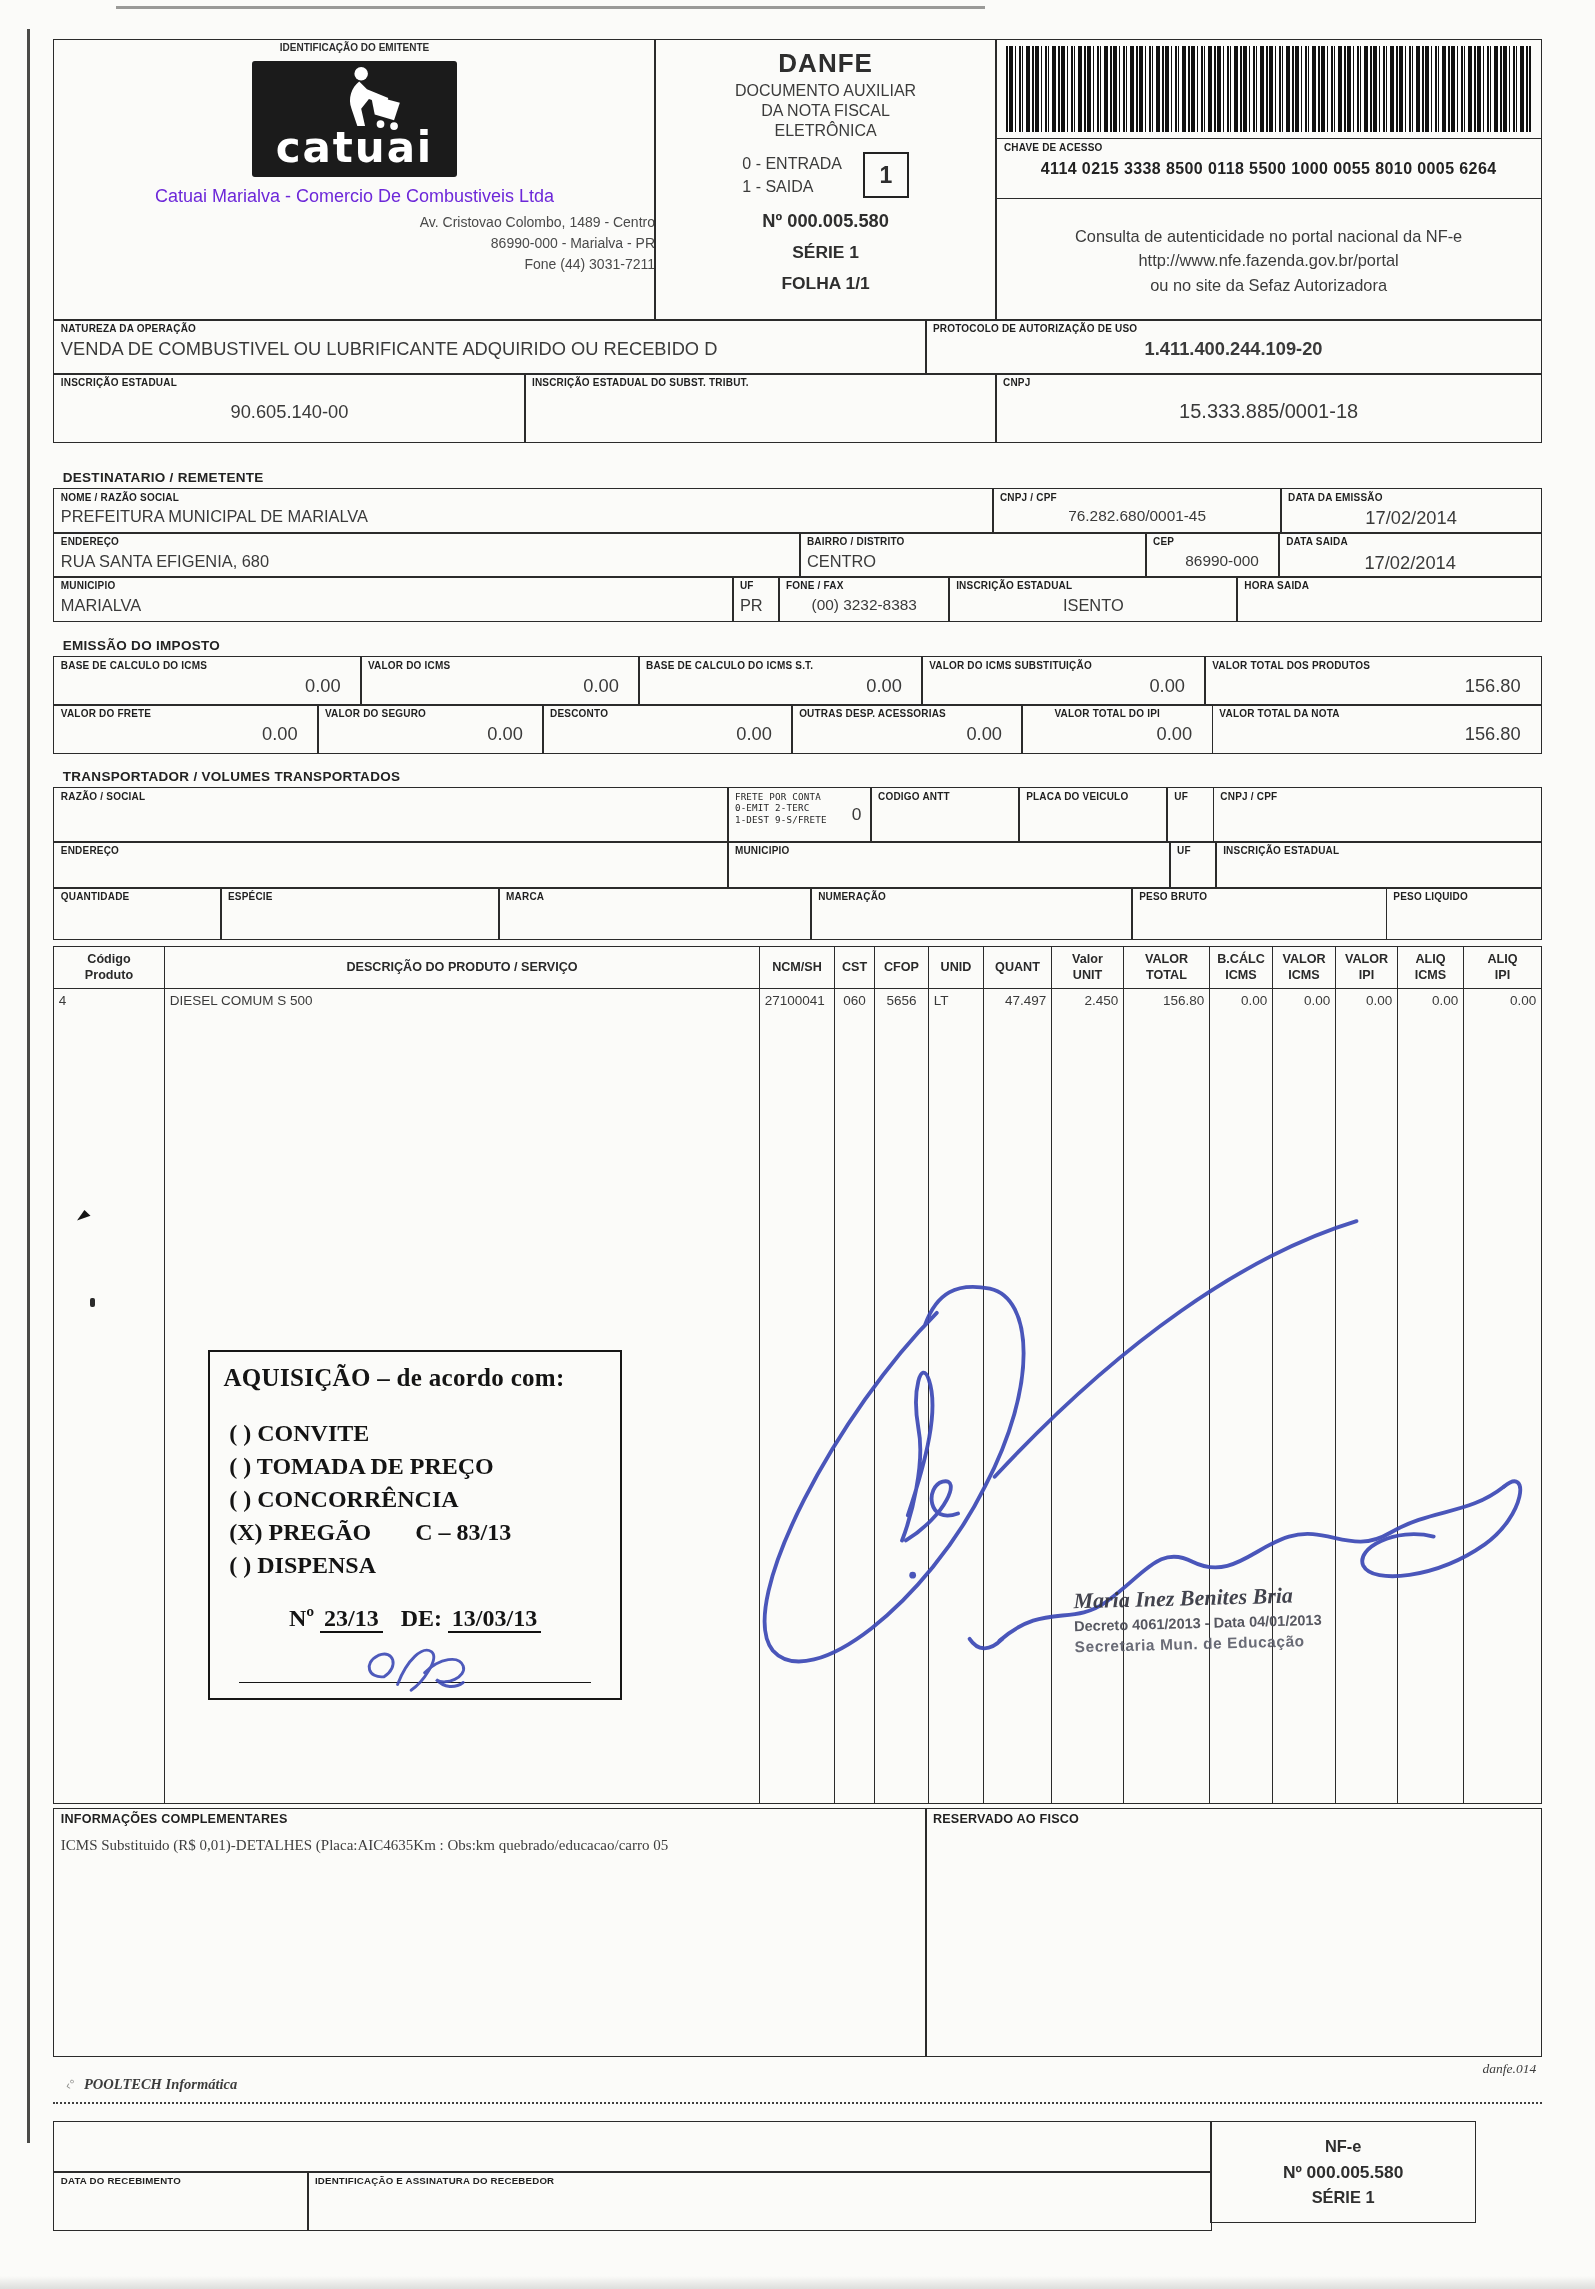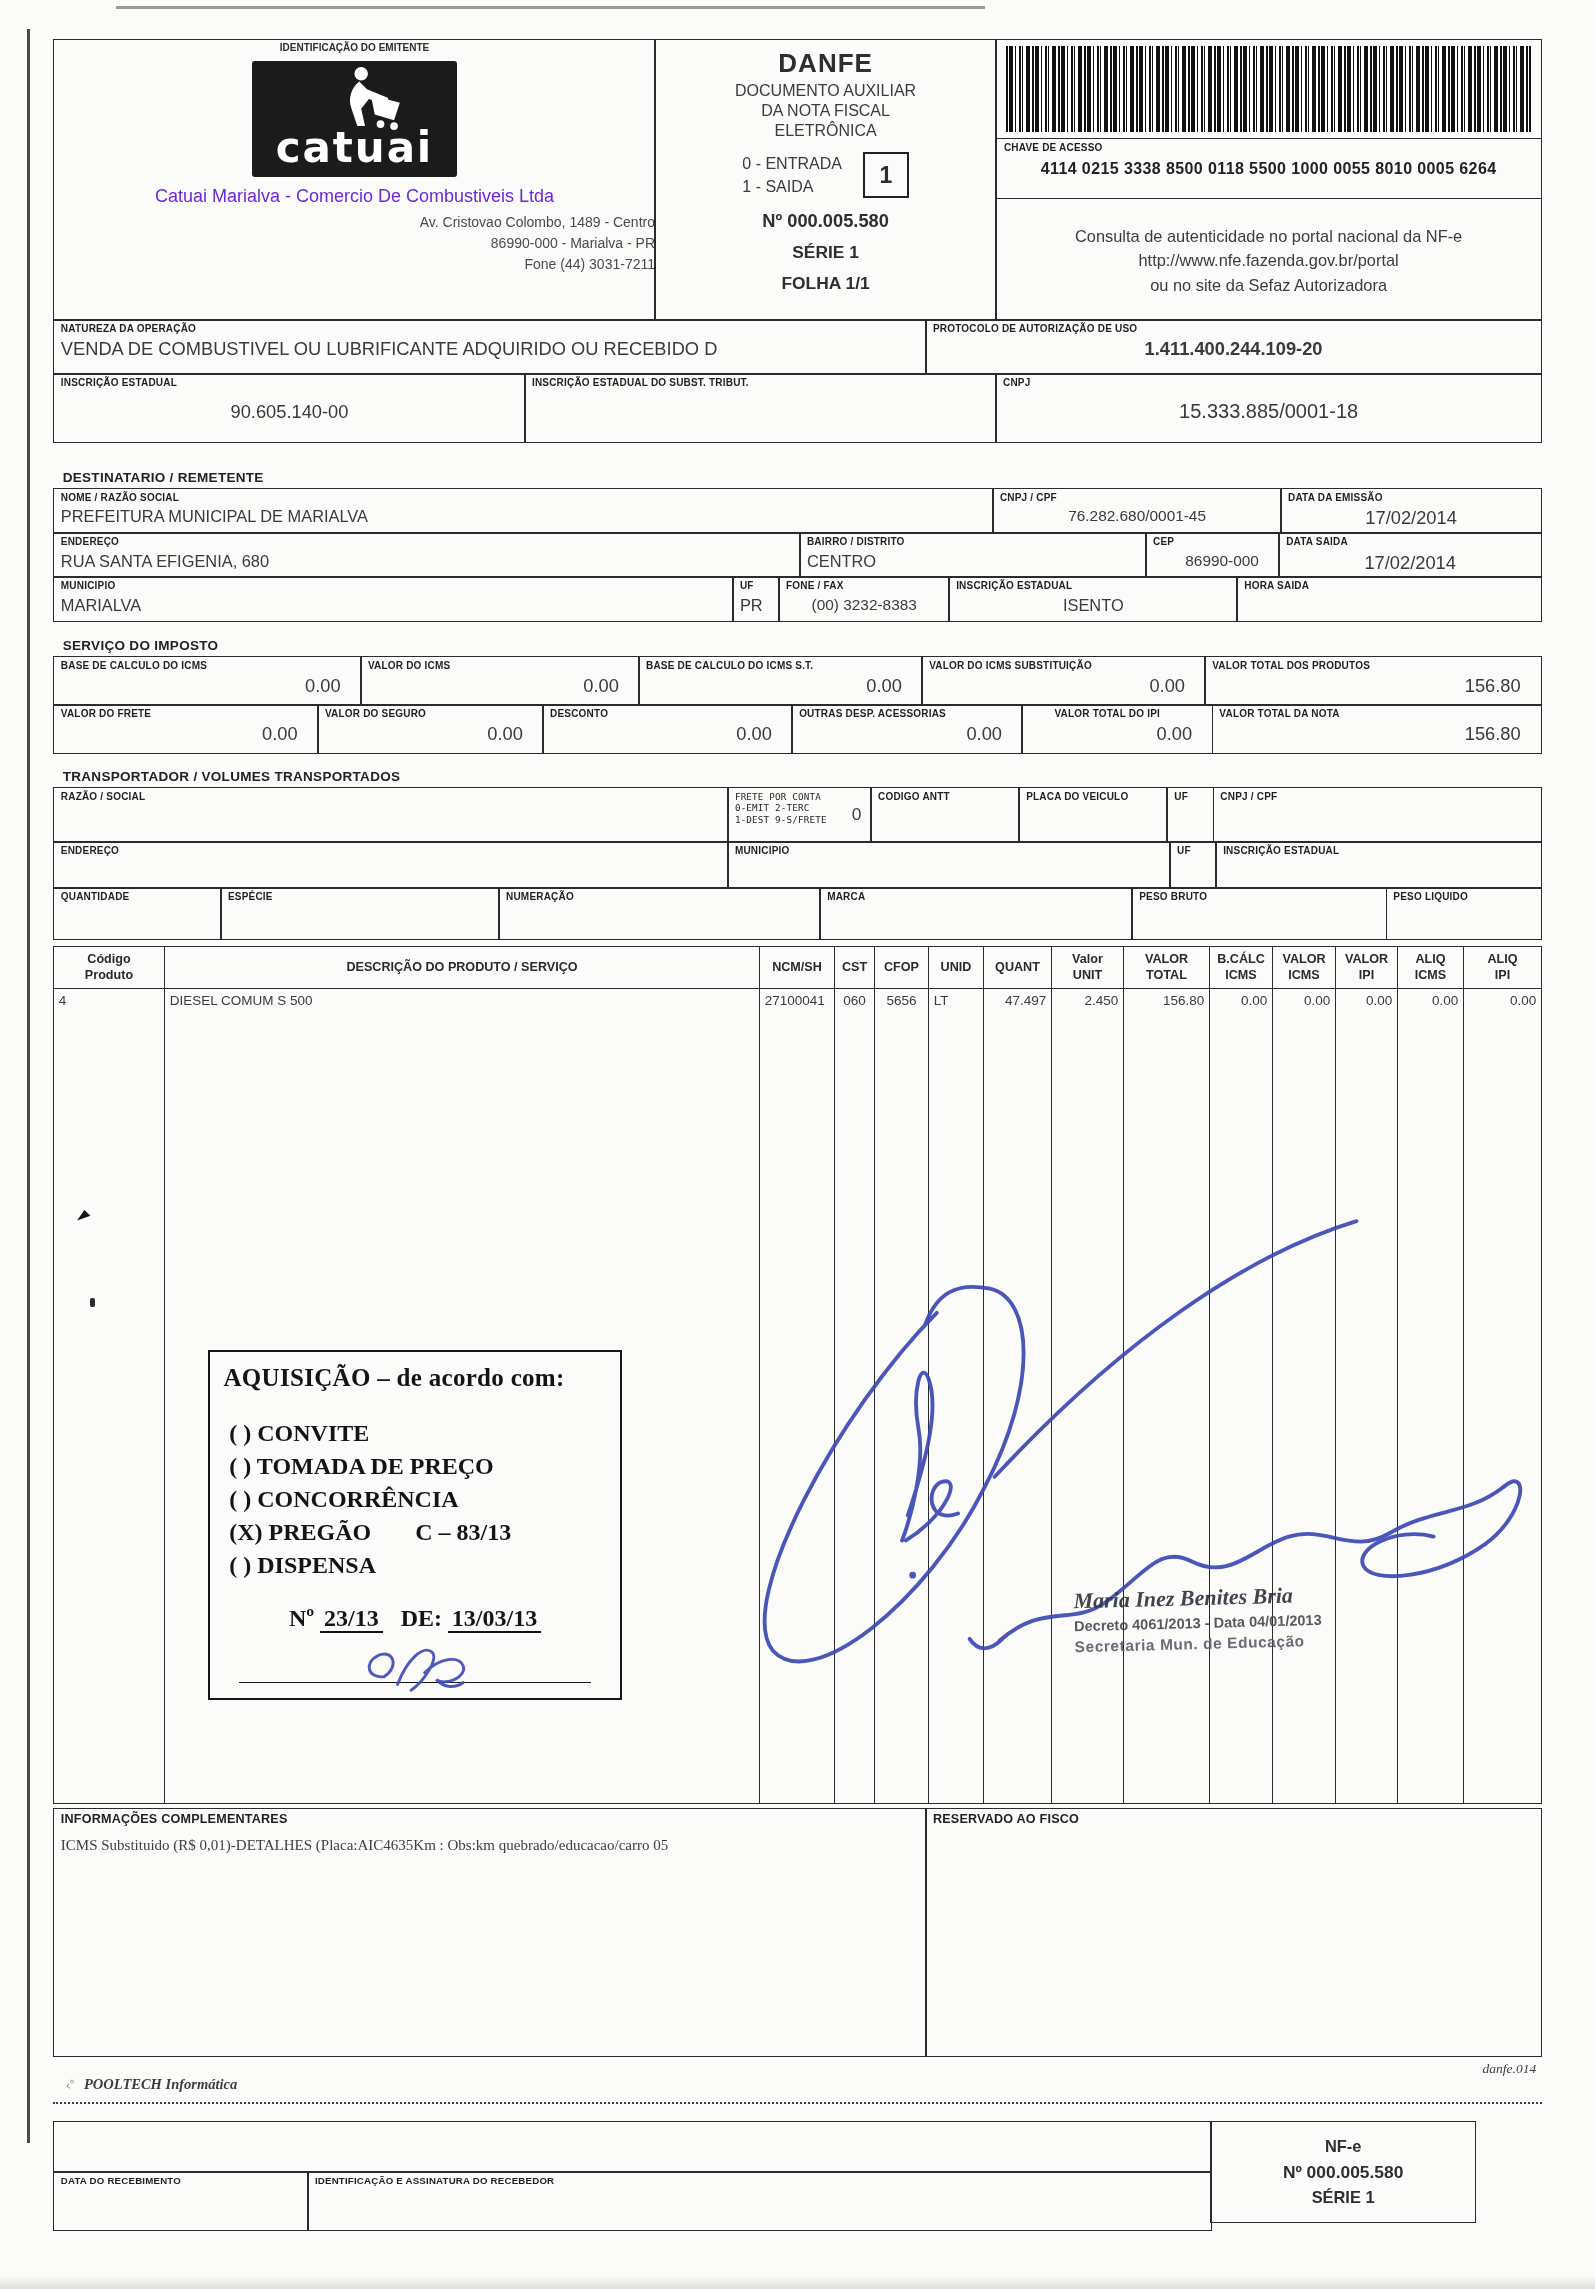--- a/index.html
+++ b/index.html
@@ -234,21 +234,21 @@
           <span class="lbl">INSCRIÇÃO ESTADUAL</span>
           <span class="val c">ISENTO</span>
         </div>
         <div class="cell fcell" style="flex:1;">
           <span class="lbl">HORA SAIDA</span>
           <span class="val"></span>
         </div>
       </div>
     </div>
 
-    <div class="sec-head" style="margin-top:15.4px;">SERVIÇO DO IMPOSTO</div>
+    <div class="sec-head" style="margin-top:15.4px;">EMISSÃO DO IMPOSTO</div>
     <div class="stack">
       <div class="row" style="height:50px;">
         <div class="cell fcell" style="width:309px;">
           <span class="lbl">BASE DE CALCULO DO ICMS</span>
           <span class="val big r">0.00</span>
         </div>
         <div class="cell fcell" style="width:280px;">
           <span class="lbl">VALOR DO ICMS</span>
           <span class="val big r">0.00</span>
         </div>
@@ -343,26 +343,26 @@
       </div>
       <div class="row" style="height:53px;">
         <div class="cell fcell" style="width:169px;">
           <span class="lbl">QUANTIDADE</span>
           <span class="val"></span>
         </div>
         <div class="cell fcell" style="width:280px;">
           <span class="lbl">ESPÉCIE</span>
           <span class="val"></span>
         </div>
+        <div class="cell fcell" style="width:314px;">
+          <span class="lbl">MARCA</span>
+          <span class="val"></span>
+        </div>
         <div class="cell fcell" style="width:323px;">
           <span class="lbl">NUMERAÇÃO</span>
-          <span class="val"></span>
-        </div>
-        <div class="cell fcell" style="width:314px;">
-          <span class="lbl">MARCA</span>
           <span class="val"></span>
         </div>
         <div class="cell fcell" style="width:256px;">
           <span class="lbl">PESO BRUTO</span>
           <span class="val"></span>
         </div>
         <div class="cell fcell" style="flex:1;">
           <span class="lbl">PESO LIQUIDO</span>
           <span class="val"></span>
         </div>

